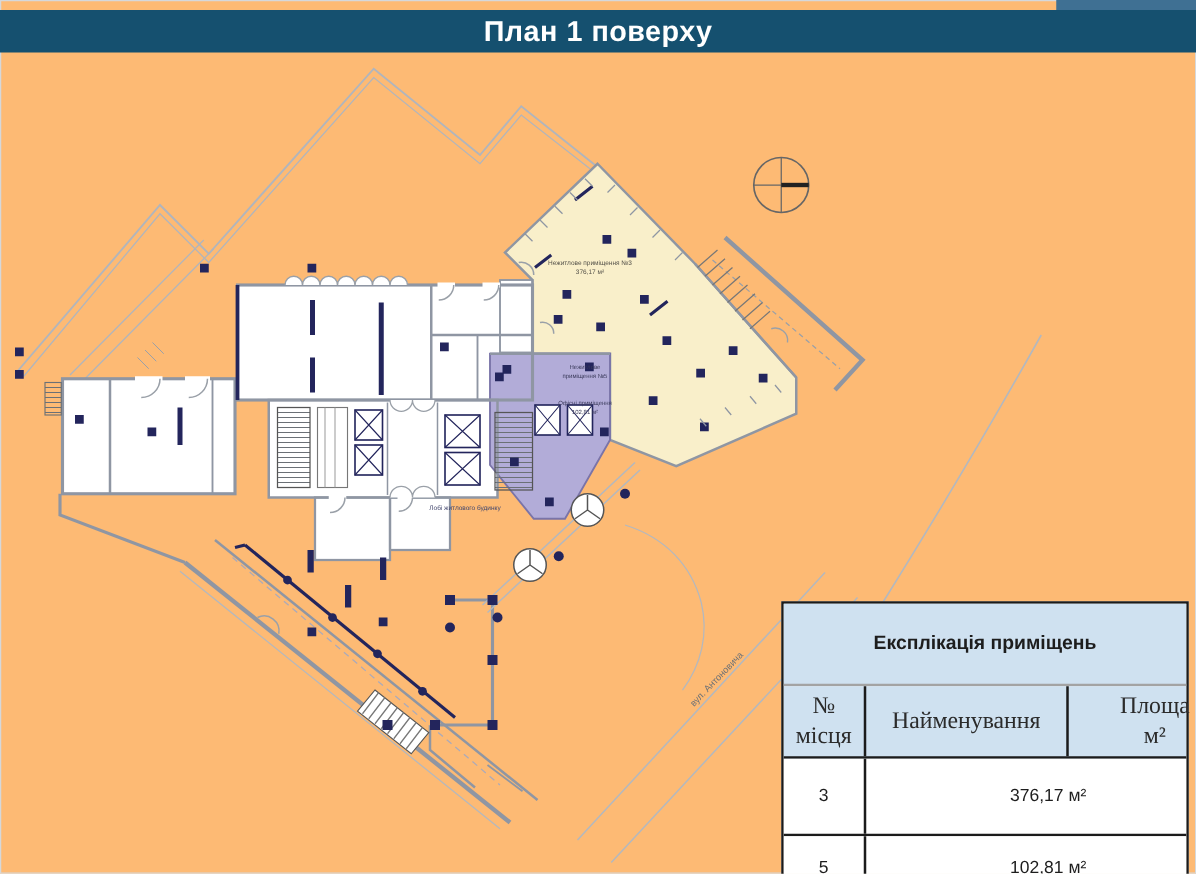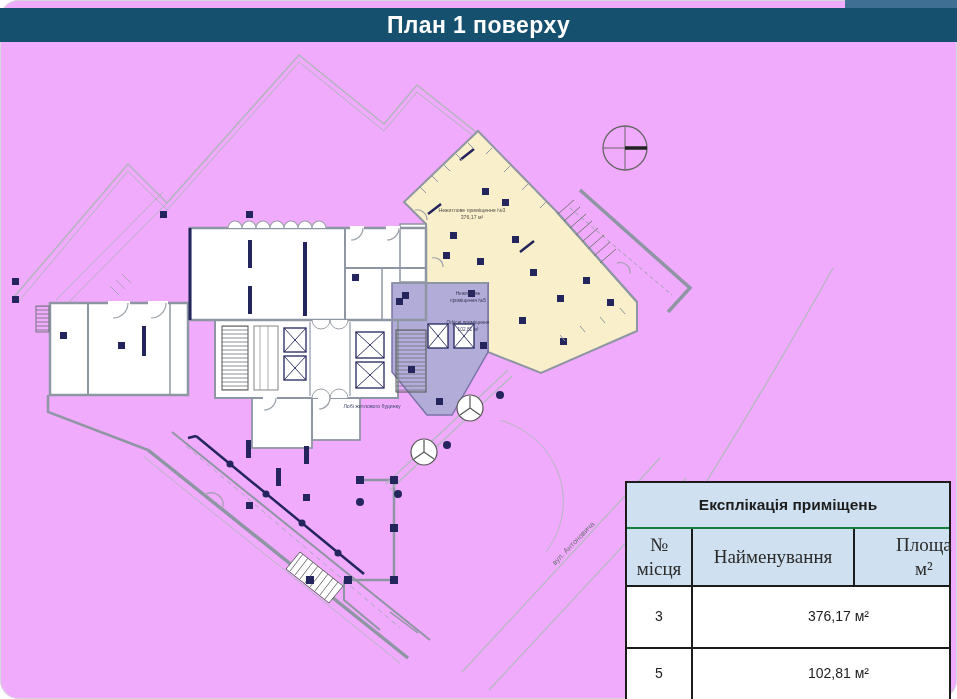--- a/index.html
+++ b/index.html
@@ -1,36 +1,36 @@
 <!DOCTYPE html>
 <html><head>
 <meta charset="utf-8">
 <style>
   html,body{margin:0;padding:0;}
   body{
     width:957px;height:699px;position:relative;background:#ffffff;
     font-family:"Liberation Sans",sans-serif;overflow:hidden;
   }
-  .page{position:absolute;inset:0;box-shadow:inset 0 0 0 1px #d5d8db;background:#f0abfc;border-radius:19px;}
+  .page{position:absolute;inset:0;box-shadow:inset 0 0 0 1px #d5d8db;background:#fdba74;}
   .corner-accent{position:absolute;top:0;right:0;width:112px;height:9px;background:#3f7093;}
   .header-bar{
     position:absolute;top:8px;left:0;width:957px;height:34px;background:#15506f;
     display:flex;align-items:center;justify-content:center;z-index:5;
   }
   .header-bar .title{color:#ffffff;font-weight:bold;font-size:23px;letter-spacing:.4px;}
   .plan-svg{position:absolute;top:0;left:0;z-index:1;}
   svg text{font-family:"Liberation Sans",sans-serif;}
 
   .legend{
     position:absolute;left:625px;top:481px;width:326px;z-index:6;background:#fff;
     border:2.5px solid #1b1b1b;color:#1d1d1d;box-sizing:border-box;
   }
   .legend-title{
     background:#cfe1f0;text-align:center;font-weight:bold;font-size:15.5px;
-    padding:13px 2px;border-bottom:2px solid #15803d;
+    padding:23px 2px;border-bottom:2px solid #a3a3a3;
   }
   .lrow{display:flex;align-items:stretch;border-bottom:2px solid #1b1b1b;}
   .lrow:last-child{border-bottom:none;}
   .lrow.head{background:#cfe1f0;min-height:36px;font-size:19px;color:#2b2b2b;font-family:Liberation Serif, serif;}
   .lrow.body{background:#fff;font-size:14px;}
   .lc{
     display:flex;align-items:center;justify-content:center;text-align:center;
     padding:4px 6px;box-sizing:border-box;border-right:2px solid #1b1b1b;line-height:1.25;
   }
   .lc:last-child{border-right:none;padding-left:41px;}

